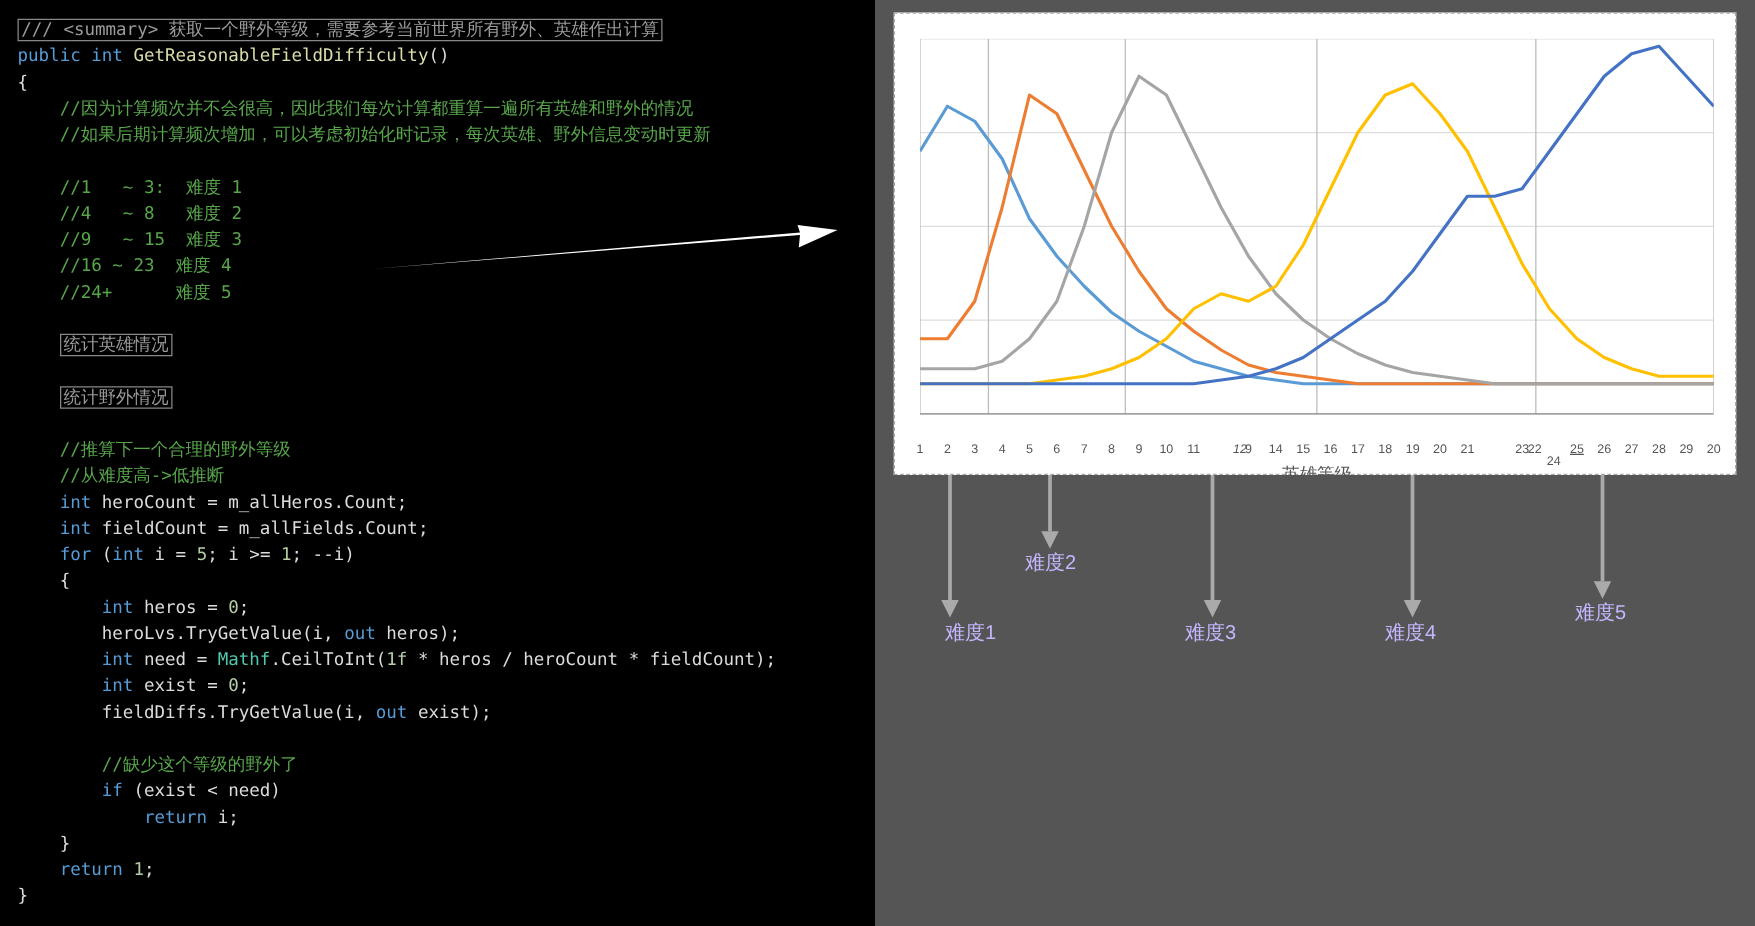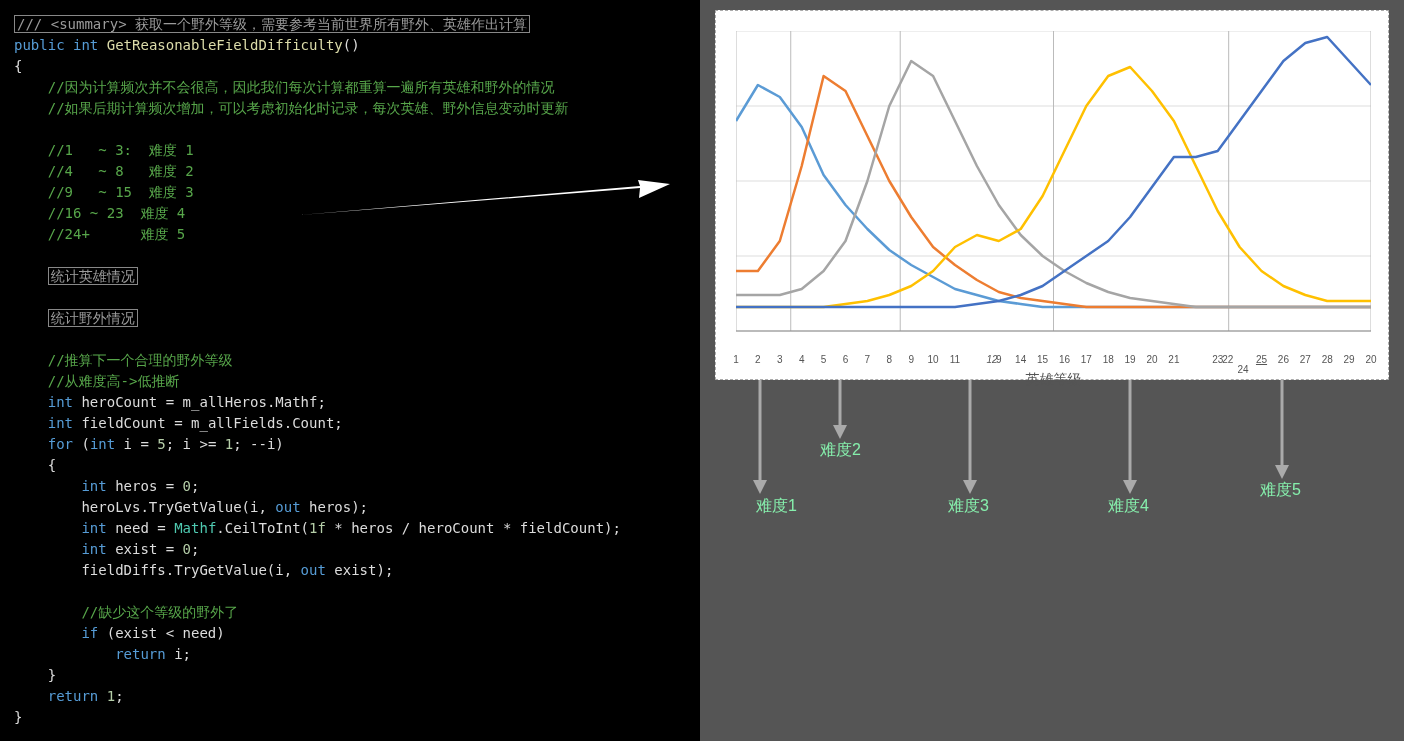--- a/index.html
+++ b/index.html
@@ -11,21 +11,21 @@
 .num{color:#b5cea8}
 .sumbox{border:1px solid #888;padding:0 2px;color:#9b9b9b}
 .right{position:absolute;left:700px;top:0;width:704px;height:741px;background:#555}
 .chartbox{position:absolute;left:15px;top:10px;width:672px;height:368px;background:#fff;border:1px dashed #aaa}
 .plot{position:absolute;left:20px;top:20px;width:635px;height:320px}
 .plot svg{display:block}
 .ticks{position:absolute;left:0;top:323px;width:635px;font-family:sans-serif;font-size:10px;color:#555}
 .tick{position:absolute;top:0;transform:translateX(-50%)}
 .xlab{position:absolute;left:0;top:340px;width:635px;text-align:center;font-family:"Microsoft YaHei",sans-serif;font-size:14px;color:#555}
 .arrow{position:absolute;left:300px;top:180px;width:370px;height:40px;pointer-events:none}
-.annot{position:absolute;font-family:"Microsoft YaHei",sans-serif;font-size:16px;color:#86efac}
+.annot{position:absolute;font-family:"Microsoft YaHei",sans-serif;font-size:16px;color:#c4b5fd}
 .downarrow{fill:#aaa}
 </style>
 </head>
 <body>
 
 <div class="left"><span class="sumbox"><span>/// &lt;summary&gt;</span><span> 获取一个野外等级，需要参考当前世界所有野外、英雄作出计算</span></span>
 <span class="kw">public</span> <span class="kw">int</span> <span class="fn">GetReasonableFieldDifficulty</span>()
 {
     <span class="com">//因为计算频次并不会很高，因此我们每次计算都重算一遍所有英雄和野外的情况</span>
     <span class="com">//如果后期计算频次增加，可以考虑初始化时记录，每次英雄、野外信息变动时更新</span>
@@ -35,21 +35,21 @@
     <span class="com">//9   ~ 15  难度 3</span>
     <span class="com">//16 ~ 23  难度 4</span>
     <span class="com">//24+      难度 5</span>
 
     <span class="sumbox">统计英雄情况</span>
 
     <span class="sumbox">统计野外情况</span>
 
     <span class="com">//推算下一个合理的野外等级</span>
     <span class="com">//从难度高-&gt;低推断</span>
-    <span class="kw">int</span><span> heroCount = m_allHeros.Mathf;</span>
+    <span class="kw">int</span><span> heroCount = m_allHeros.Count;</span>
     <span class="kw">int</span><span> fieldCount = m_allFields.Count;</span>
     <span class="kw">for</span><span> (</span><span class="kw">int</span><span> i = </span><span class="num">5</span><span>; i &gt;= </span><span class="num">1</span><span>; --i)</span>
     {
         <span class="kw">int</span><span> heros = </span><span class="num">0</span><span>;</span>
         <span>heroLvs.TryGetValue(i, </span><span class="kw">out</span><span> heros);</span>
         <span class="kw">int</span><span> need = </span><span class="cls">Mathf</span><span>.CeilToInt(</span><span class="num">1f</span><span> * heros / heroCount * fieldCount);</span>
         <span class="kw">int</span><span> exist = </span><span class="num">0</span><span>;</span>
         <span>fieldDiffs.TryGetValue(i, </span><span class="kw">out</span><span> exist);</span>
 
         <span class="com">//缺少这个等级的野外了</span>

